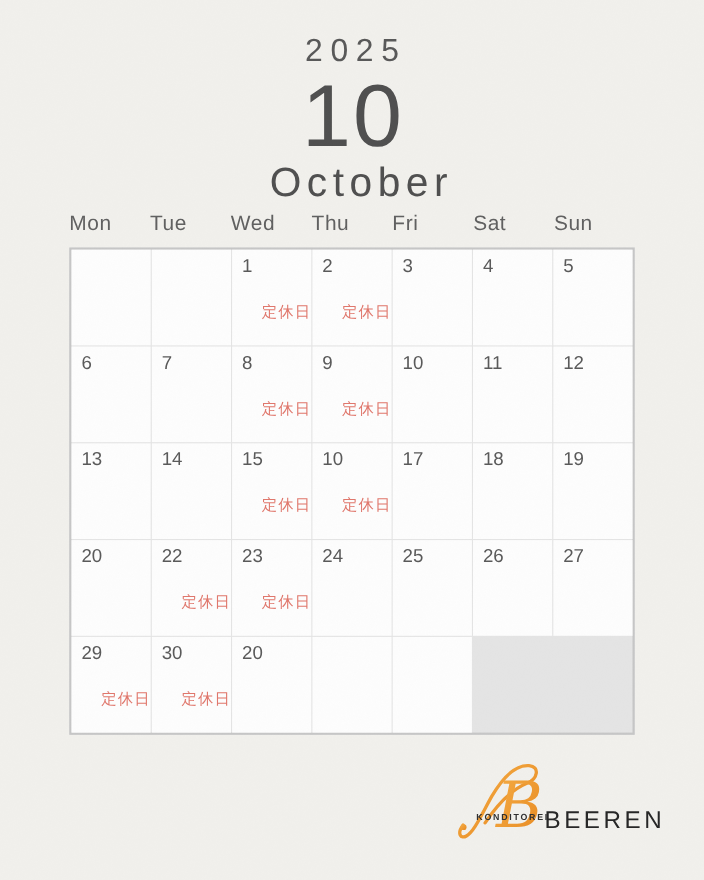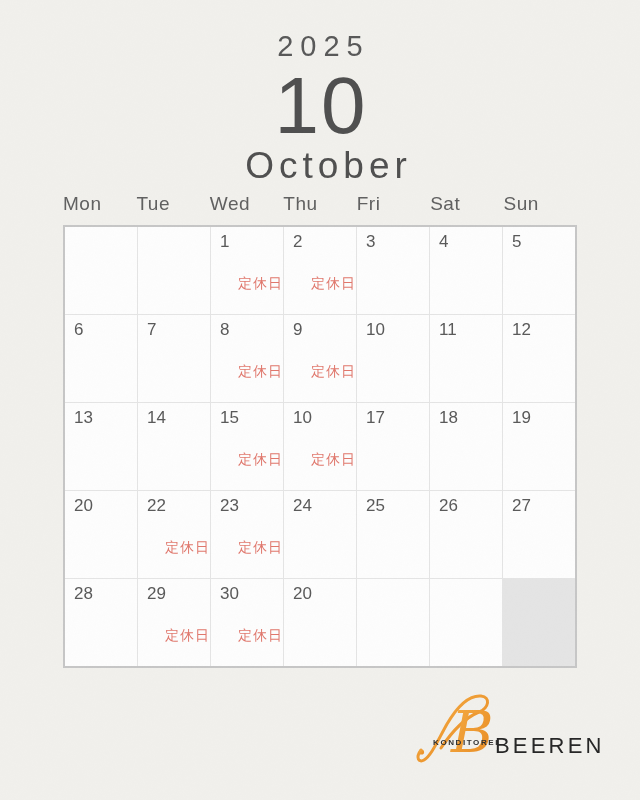--- a/index.html
+++ b/index.html
@@ -198,23 +198,20 @@
       <div class="cell">
         <span class="daynum">25</span>
       </div>
       <div class="cell">
         <span class="daynum">26</span>
       </div>
       <div class="cell">
         <span class="daynum">27</span>
       </div>
       <div class="cell">
-        <span class="daynum">28</span>
-      </div>
-      <div class="cell">
         <span class="daynum">29</span>
         <span class="closed">定休日</span>
       </div>
       <div class="cell">
         <span class="daynum">30</span>
         <span class="closed">定休日</span>
       </div>
       <div class="cell">
         <span class="daynum">20</span>
       </div>

